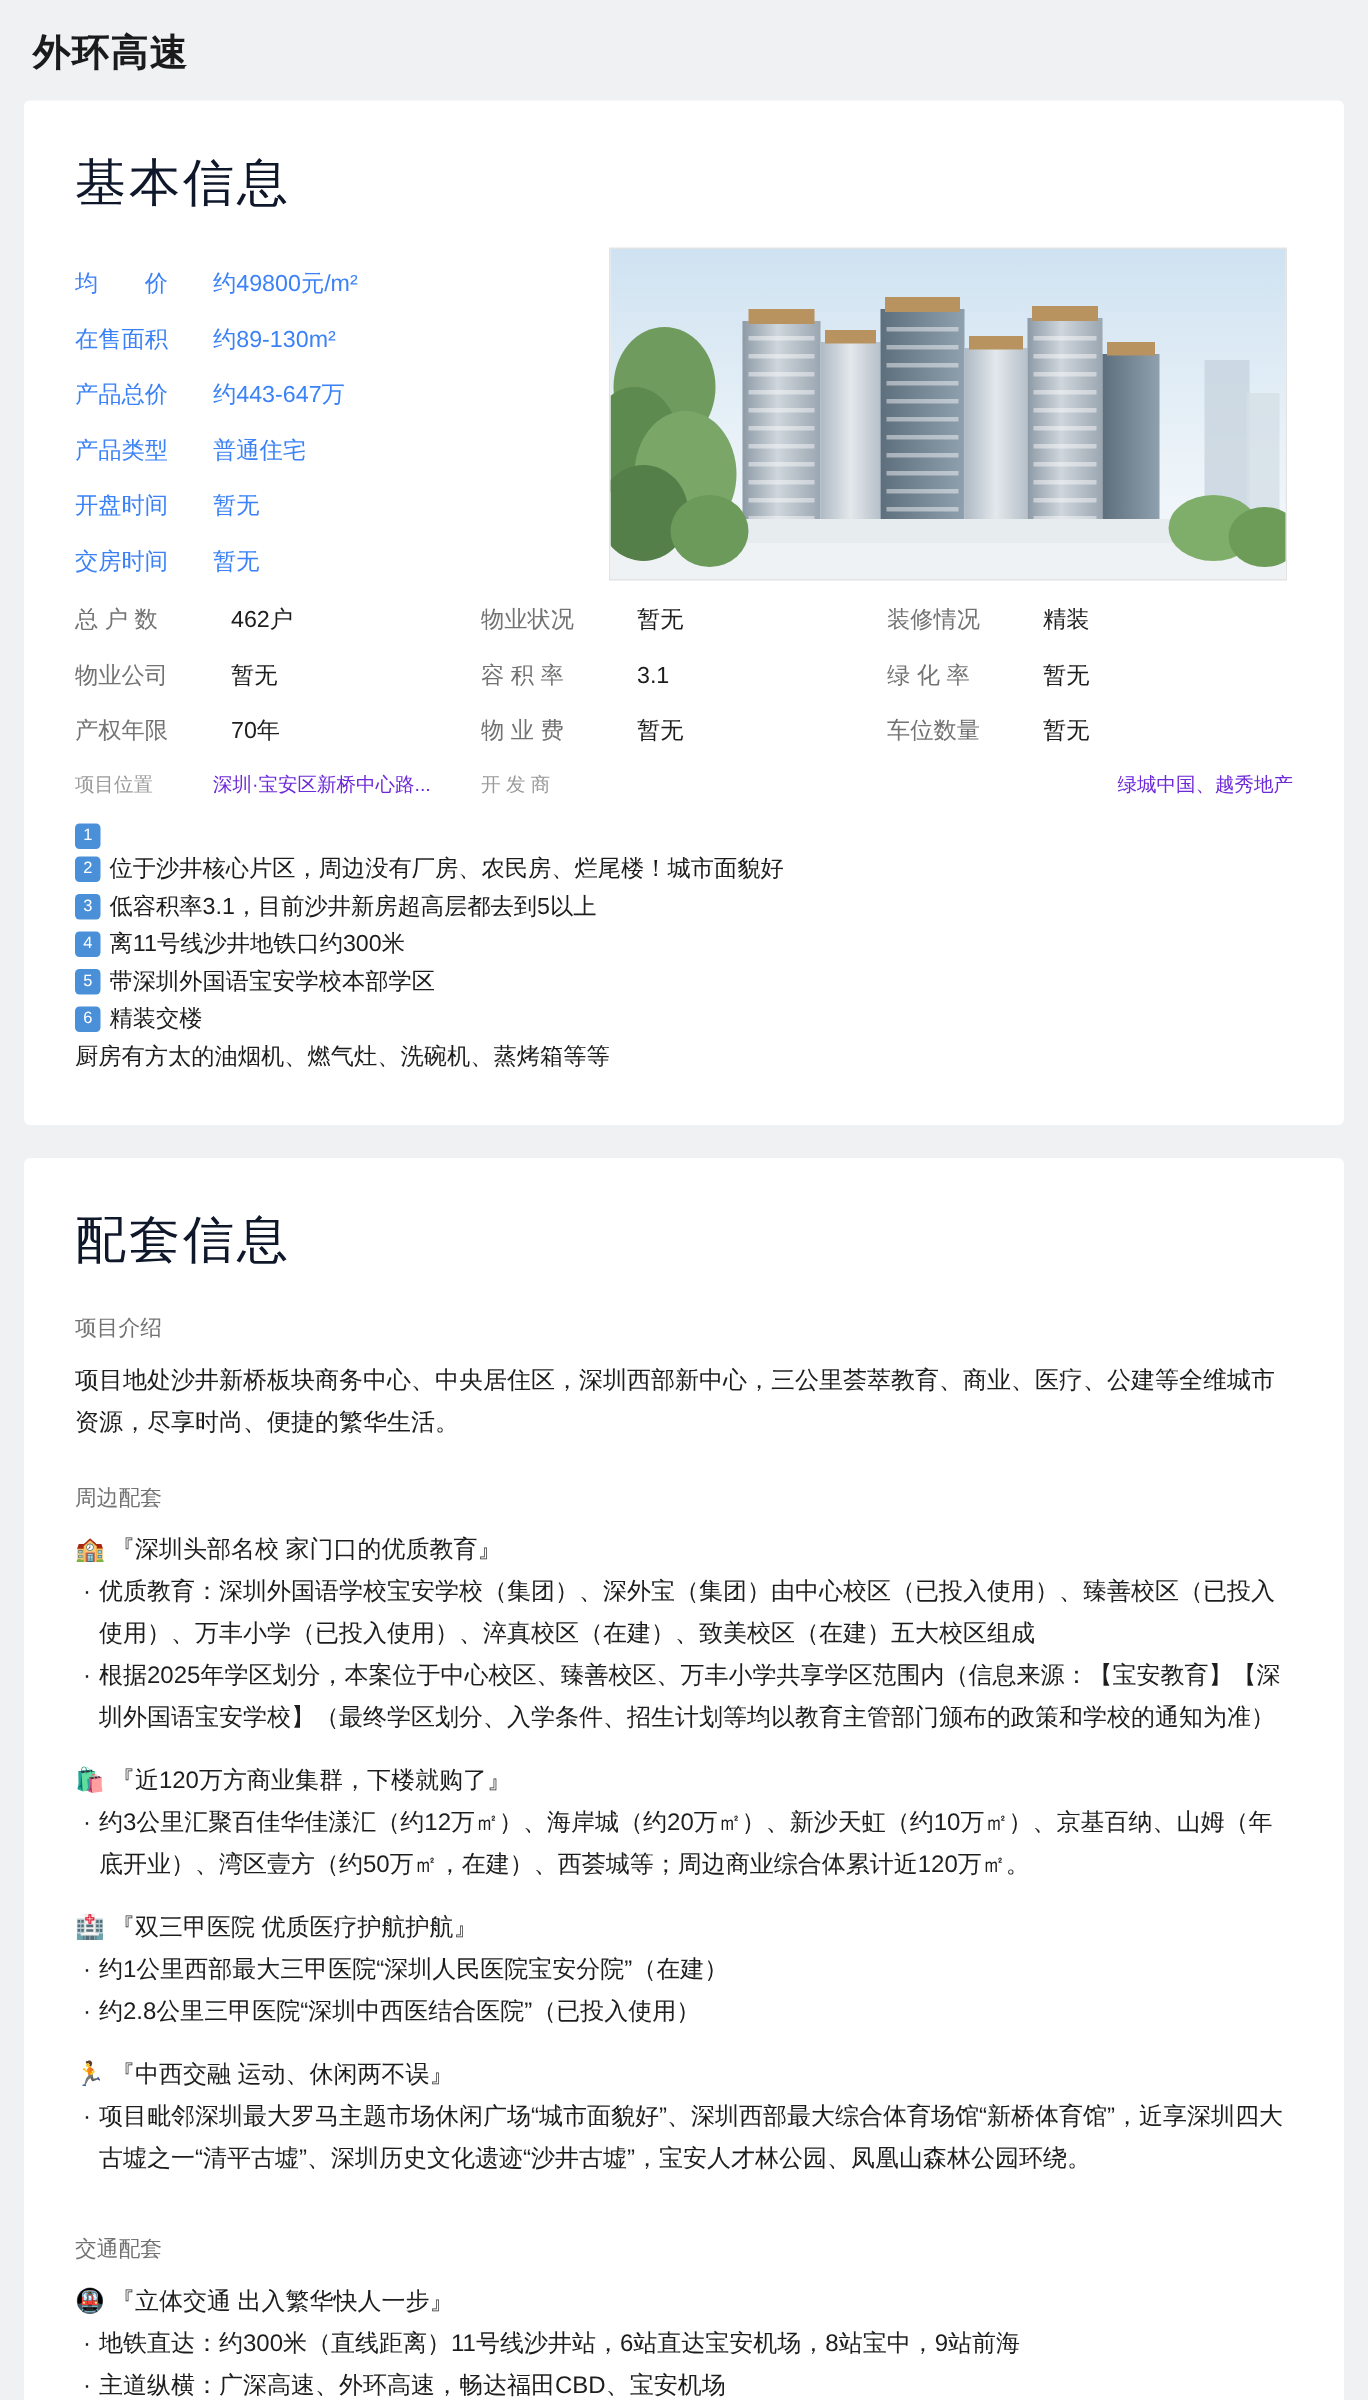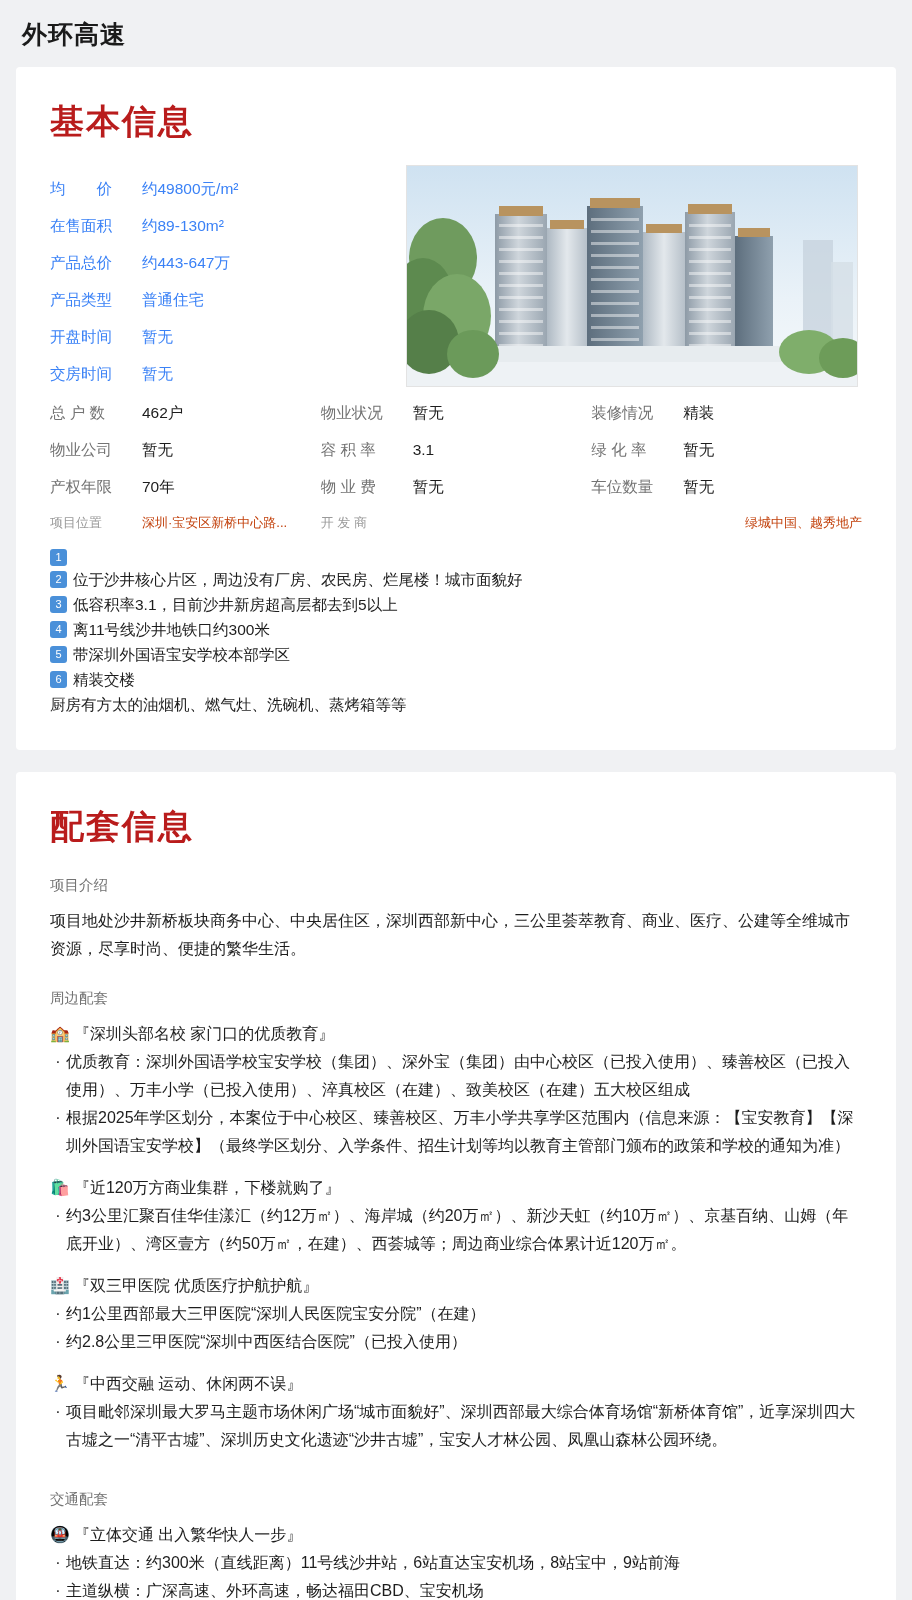--- a/index.html
+++ b/index.html
@@ -24,22 +24,22 @@
   }
 
   .card {
     background: #ffffff;
     margin: 0 16px 22px 16px;
     border-radius: 4px;
     padding: 26px 34px 34px 34px;
   }
   .section-title {
     font-size: 34px;
-    font-weight: bold;
-    color: #b91c1c;
+    font-weight: normal;
+    color: #0f172a;
     letter-spacing: 2px;
     margin: 6px 0 26px 0;
   }
 
   
   .basic-wrap { position: relative; }
   .hero {
     position: absolute;
     right: 4px; top: -6px;
     width: 452px; height: 222px;
@@ -70,25 +70,25 @@
     grid-template-columns: 1fr 1fr 1fr;
     margin-top: 2px;
   }
   .cell {
     display: flex;
     align-items: baseline;
     padding: 8px 0;
     font-size: 15.5px;
   }
   .cell .lbl2 { color: #737373; min-width: 92px; }
-  .cell .val2 { color: #1d1d1d; }
+  .cell .val2 { color: #1d1d1d; margin-left: 12px; }
 
   .locrow { display: flex; align-items: baseline; padding: 8px 0; font-size: 13px; }
   .locrow .lbl2 { color: #9a9a9a; min-width: 92px; }
-  .locrow .val2 { color: #c2410c; }
+  .locrow .val2 { color: #6d28d9; }
 
   
   .points { display: flex; margin-top: 6px; }
   .points-lbl { color: #9a9a9a; min-width: 92px; font-size: 15.5px; padding-top: 3px; }
   .points-list { font-size: 15.5px; color: #1d1d1d; line-height: 23px; }
   .pt { display: flex; align-items: flex-start; margin-bottom: 2px; }
   .num {
     display: inline-block;
     width: 17px; height: 17px; line-height: 17px;
     text-align: center;

